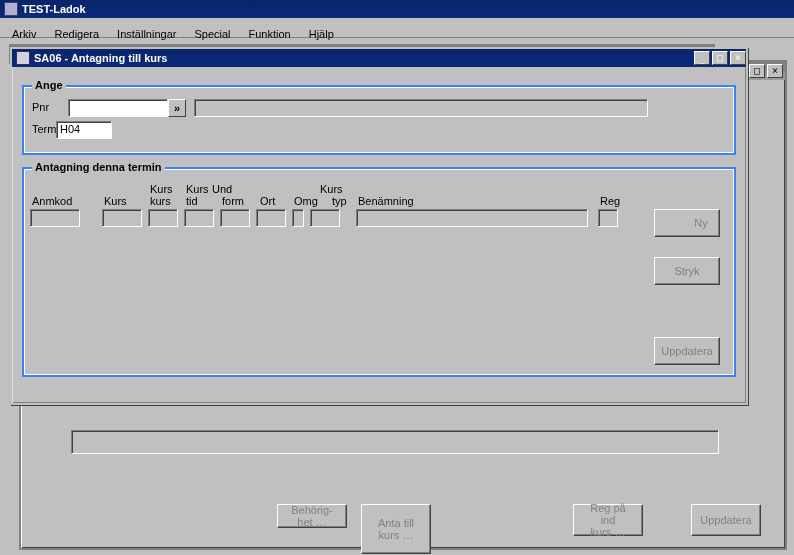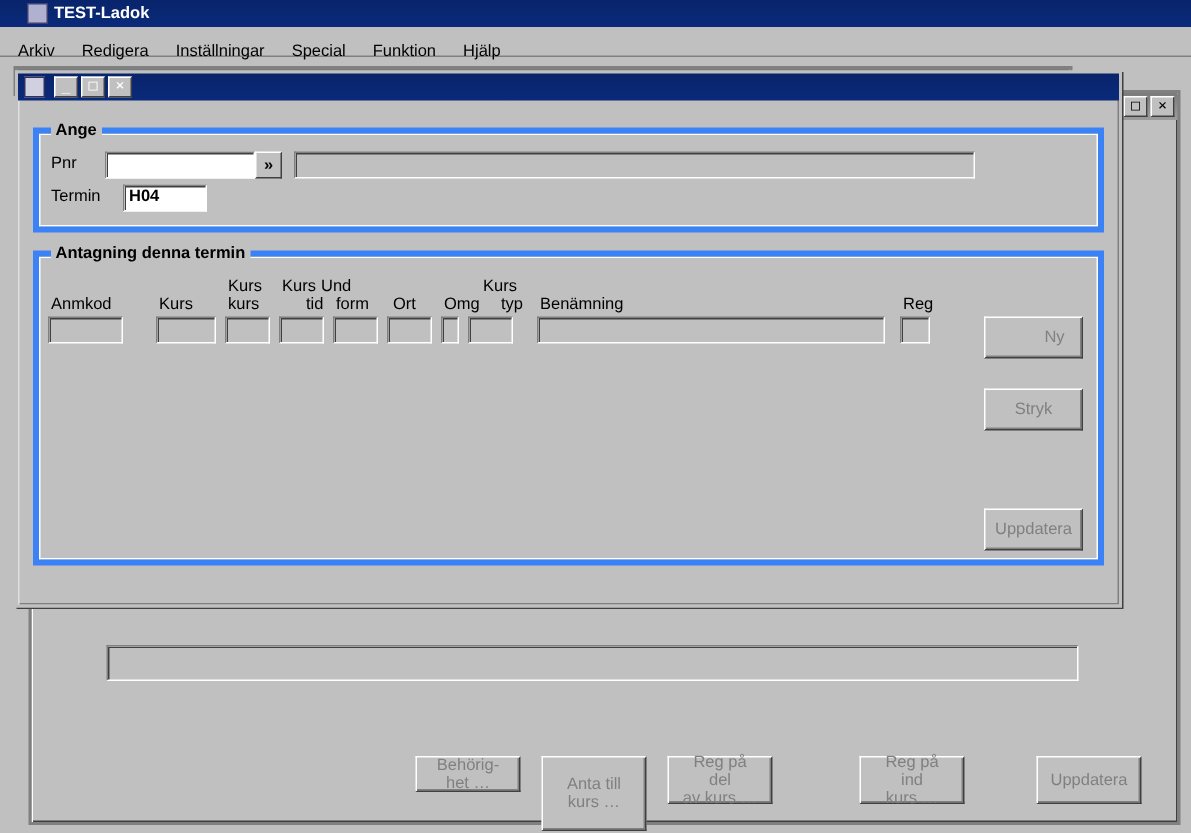--- a/index.html
+++ b/index.html
@@ -2,21 +2,21 @@
 <html><head>
 <meta charset="utf-8">
 <style>
   * { box-sizing: border-box; font-family: Tahoma, Arial, sans-serif; font-size: 11px; }
   body { margin: 0; background: #c0c0c0; width: 794px; height: 555px; overflow: hidden; position: relative; }
 
   
   .app-titlebar {
     position: absolute; left: 0; top: 0; width: 794px; height: 18px;
     background: linear-gradient(#08246b,#0a2a7a);
-    color: #fff; display: flex; align-items: center; padding-left: 18px;
+    color: #fff; display: flex; align-items: center; padding-left: 4px;
   }
   .app-titlebar .title-icon { width: 14px; height: 14px; background:#b0b0d0; border:1px solid #404070; margin-right:4px; }
   .app-titlebar .title { font-weight: bold; }
 
   .menubar {
     position: absolute; left:0; top:18px; width:794px; height:20px;
     background:#c0c0c0; border-bottom:1px solid #808080;
     display:flex; align-items:center; padding-left:4px;
   }
   .menubar .menu-item { padding:2px 8px; cursor:default; margin-right:2px;margin-top:12px; }
@@ -44,21 +44,21 @@
   }
   .fg-titlebar {
     height:18px; background:linear-gradient(#08246b,#0a2a7a); color:#fff;
     display:flex; align-items:center; padding-left:4px;
   }
   .fg-titlebar .title-icon { width:14px; height:14px; background:#d0d0e0; border:1px solid #303060; margin-right:4px; }
   .fg-titlebar .title { font-weight:bold; flex:1; }
 
   
   .groupbox {
-    position:absolute; border:4px solid #3b82f6; box-shadow: 1px 1px 0 #fff inset, -1px -1px 0 #fff inset;
+    position:absolute; border:2px solid #3b82f6; box-shadow: 1px 1px 0 #fff inset, -1px -1px 0 #fff inset;
   }
   .groupbox .legend {
     position:absolute; top:-8px; left:8px; background:#c0c0c0; padding:0 3px; font-weight:bold;
   }
 
   .lbl { position:absolute; color:#000; }
   .sunken-input {
     position:absolute; background:#fff; border:1px solid #808080;
     border-right-color:#fff; border-bottom-color:#fff;
     box-shadow: inset 1px 1px 0 #404040;
@@ -120,24 +120,20 @@
   </div>
 
   <div class="button3d" style="left:256px; top:442px; width:70px; height:24px;">
     <span>Behörig-</span>
     <span>het …</span>
   </div>
   <div class="button3d" style="left:340px; top:442px; width:70px; height:50px;">
     <span>Anta till</span>
     <span>kurs …</span>
   </div>
-  <div class="button3d" style="left:424px; top:442px; width:70px; height:32px;">
-    <span>Reg på del</span>
-    <span>av kurs …</span>
-  </div>
   <div class="button3d" style="left:508px; top:442px; width:70px; height:32px;margin-left:44px;">
     <span>Reg på ind</span>
     <span>kurs …</span>
   </div>
   <div class="button3d" style="left:670px; top:442px; width:70px; height:32px;">
     <span>Uppdatera</span>
   </div>
 </div>
 
 <div class="bg-window" style="left:9px; top:44px; width:706px; height:20px;">
@@ -145,20 +141,21 @@
     <div class="winbtns">
       <div class="winbtn">_</div>
       <div class="winbtn">□</div>
     </div>
   </div>
 </div>
 
 <div class="fg-window">
   <div class="fg-titlebar">
     <div class="title-icon"></div>
+    <span class="title">SA06 - Antagning till kurs</span>
     <div class="winbtns">
       <div class="winbtn">_</div>
       <div class="winbtn">□</div>
       <div class="winbtn">×</div>
     </div>
   </div>
 
   <div class="groupbox" style="left:10px; top:36px; width:714px; height:70px;">
     <div class="legend">Ange</div>
 
@@ -167,37 +164,37 @@
       <span></span>
     </div>
     <div class="arrow-btn" style="left:144px; top:12px;">
       <span>»</span>
     </div>
     <div class="sunken-ro" style="left:170px; top:12px; width:454px;">
       <span></span>
     </div>
 
     <span class="lbl" style="left:8px; top:36px;">Termin</span>
-    <div class="sunken-input" style="left:56px; top:34px; width:56px;font-weight:bold;">
+    <div class="sunken-input" style="left:32px; top:34px; width:56px;">
       <span>H04</span>
     </div>
   </div>
 
   <div class="groupbox" style="left:10px; top:118px; width:714px; height:210px;">
     <div class="legend">Antagning denna termin</div>
 
     <span class="colhdr" style="left:8px; top:26px;">Anmkod</span>
 
     <span class="colhdr" style="left:80px; top:26px;">Kurs</span>
 
     <span class="colhdr" style="left:126px; top:14px;">Kurs</span>
     <span class="colhdr" style="left:126px; top:26px;">kurs</span>
 
     <span class="colhdr" style="left:162px; top:14px;">Kurs</span>
-    <span class="colhdr" style="left:162px; top:26px;margin-left:16px;">tid</span>
+    <span class="colhdr" style="left:162px; top:26px;">tid</span>
 
     <span class="colhdr" style="left:188px; top:14px;">Und</span>
     <span class="colhdr" style="left:198px; top:26px;">form</span>
 
     <span class="colhdr" style="left:236px; top:26px;">Ort</span>
 
     <span class="colhdr" style="left:270px; top:26px;">Omg</span>
 
     <span class="colhdr" style="left:296px; top:14px;">Kurs</span>
     <span class="colhdr" style="left:296px; top:26px;padding-left:12px;">typ</span>

